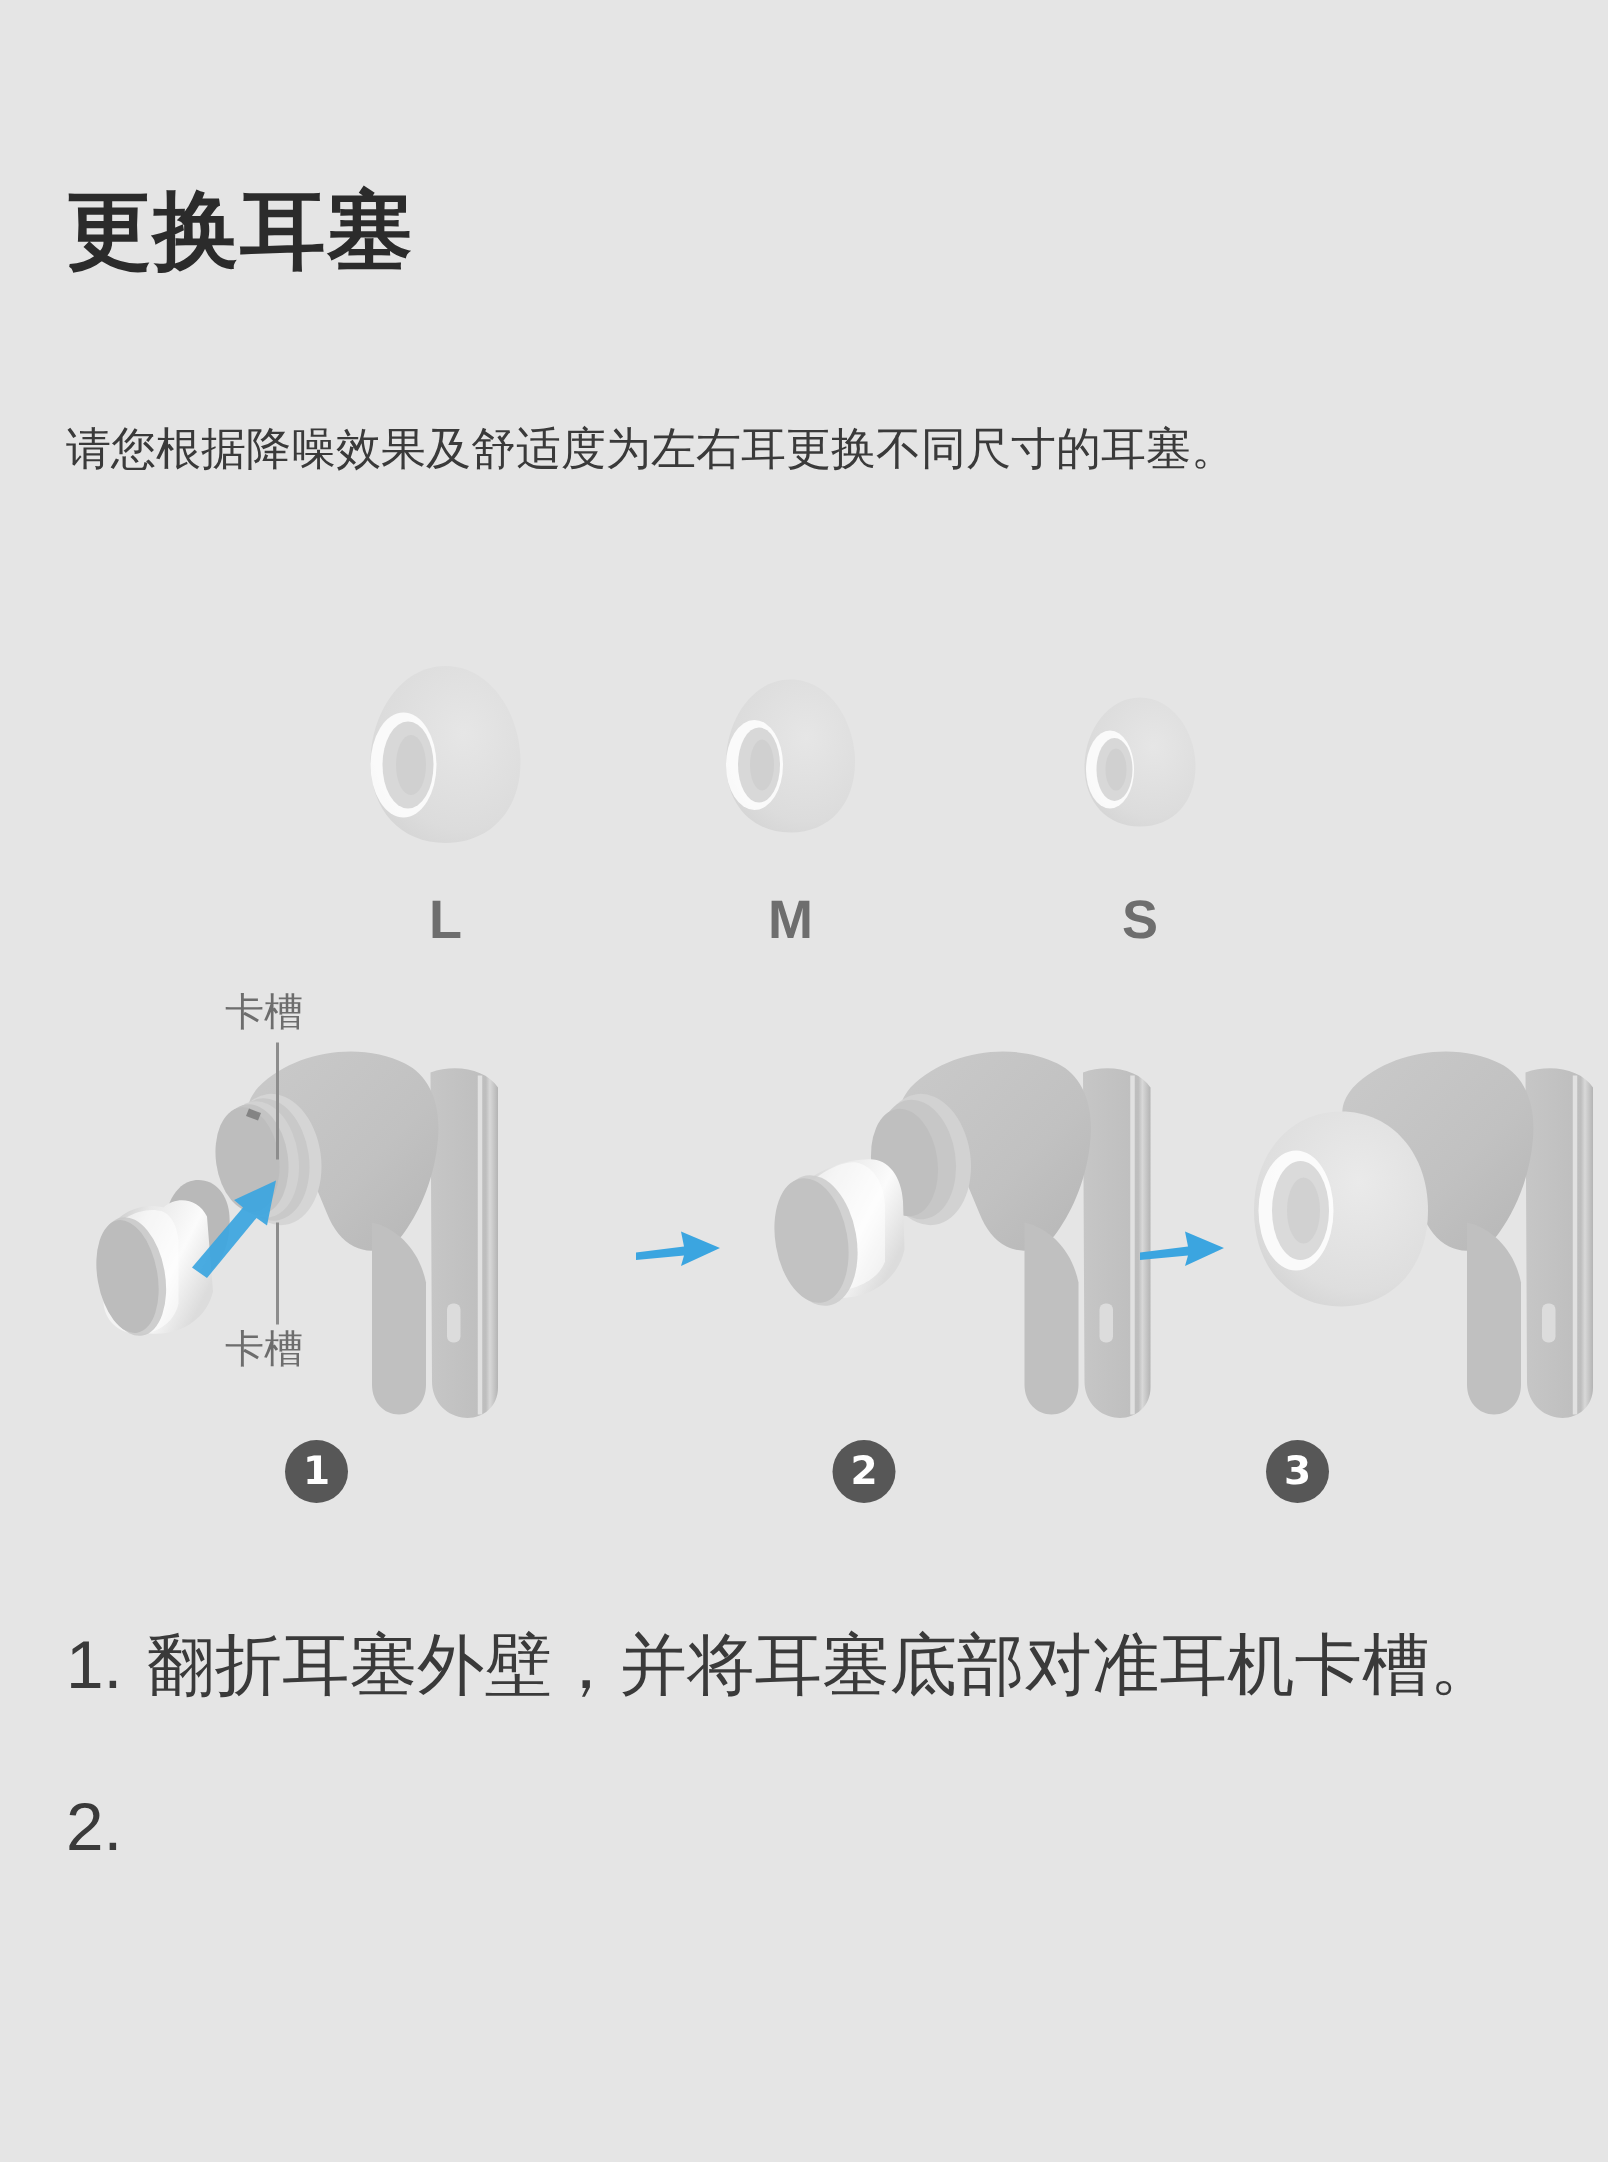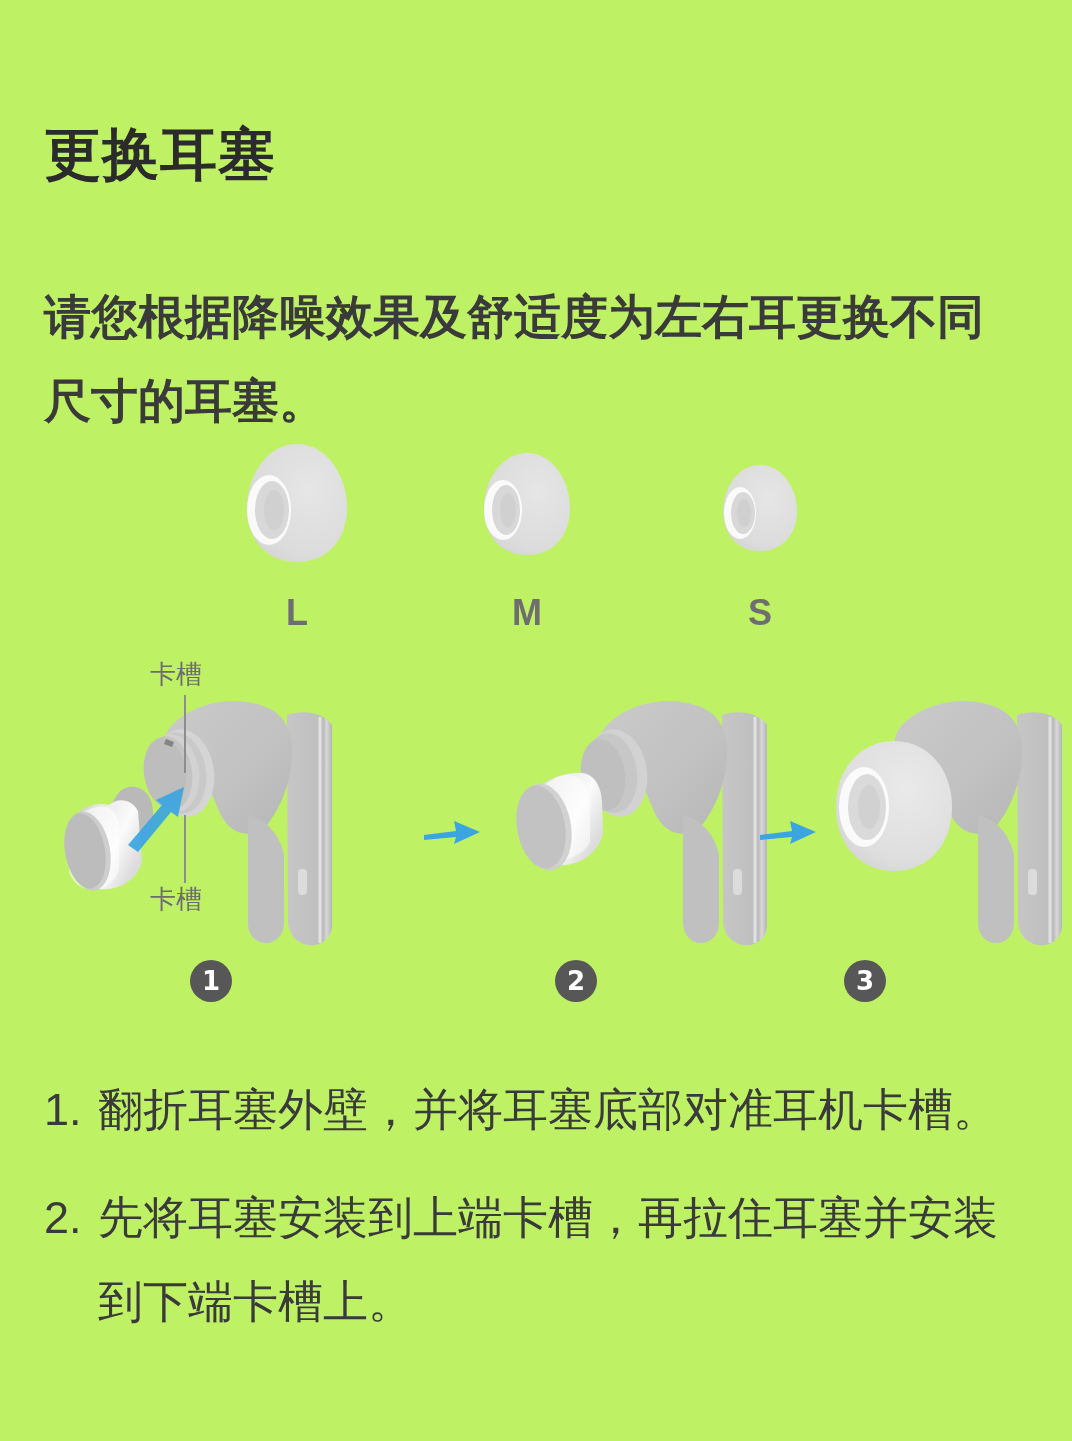--- a/index.html
+++ b/index.html
@@ -14,21 +14,21 @@
     overflow: hidden;
     font-family: "Liberation Sans", "DejaVu Sans", sans-serif;
     color: #333333;
     -webkit-font-smoothing: antialiased;
   }
 
   .page {
     position: relative;
     width: 1072px;
     height: 1441px;
-    background: #bef264;
+    background: #e5e5e5;
   }
 
   
   .page-title {
     position: absolute;
     left: 44px;
     top: 80px;
     font-size: 57px;
     line-height: 72px;
     font-weight: bold;
@@ -36,25 +36,24 @@
     letter-spacing: 1px;
     white-space: nowrap;
   }
 
   
   .intro {
     position: absolute;
     left: 44px;
     top: 228px;
     width: 985px;
-    font-size: 47px;
+    font-size: 30px;
     line-height: 84px;
     color: #3a3a3a;
     letter-spacing: 0px;
-    font-weight: bold;
   }
 
   
   .tips-row {
     position: absolute;
     left: 0;
     top: 438px;
     width: 1072px;
     height: 200px;
   }
@@ -400,17 +399,16 @@
     </div>
   </div>
 
   <div class="steps-text">
     <div class="step-line">
       <span class="step-num">1.</span>
       <span>翻折耳塞外壁，并将耳塞底部对准耳机卡槽。</span>
     </div>
     <div class="step-line">
       <span class="step-num">2.</span>
-      <span>先将耳塞安装到上端卡槽，再拉住耳塞并安装到下端卡槽上。</span>
     </div>
   </div>
 
 </div>
 
 </body></html>

